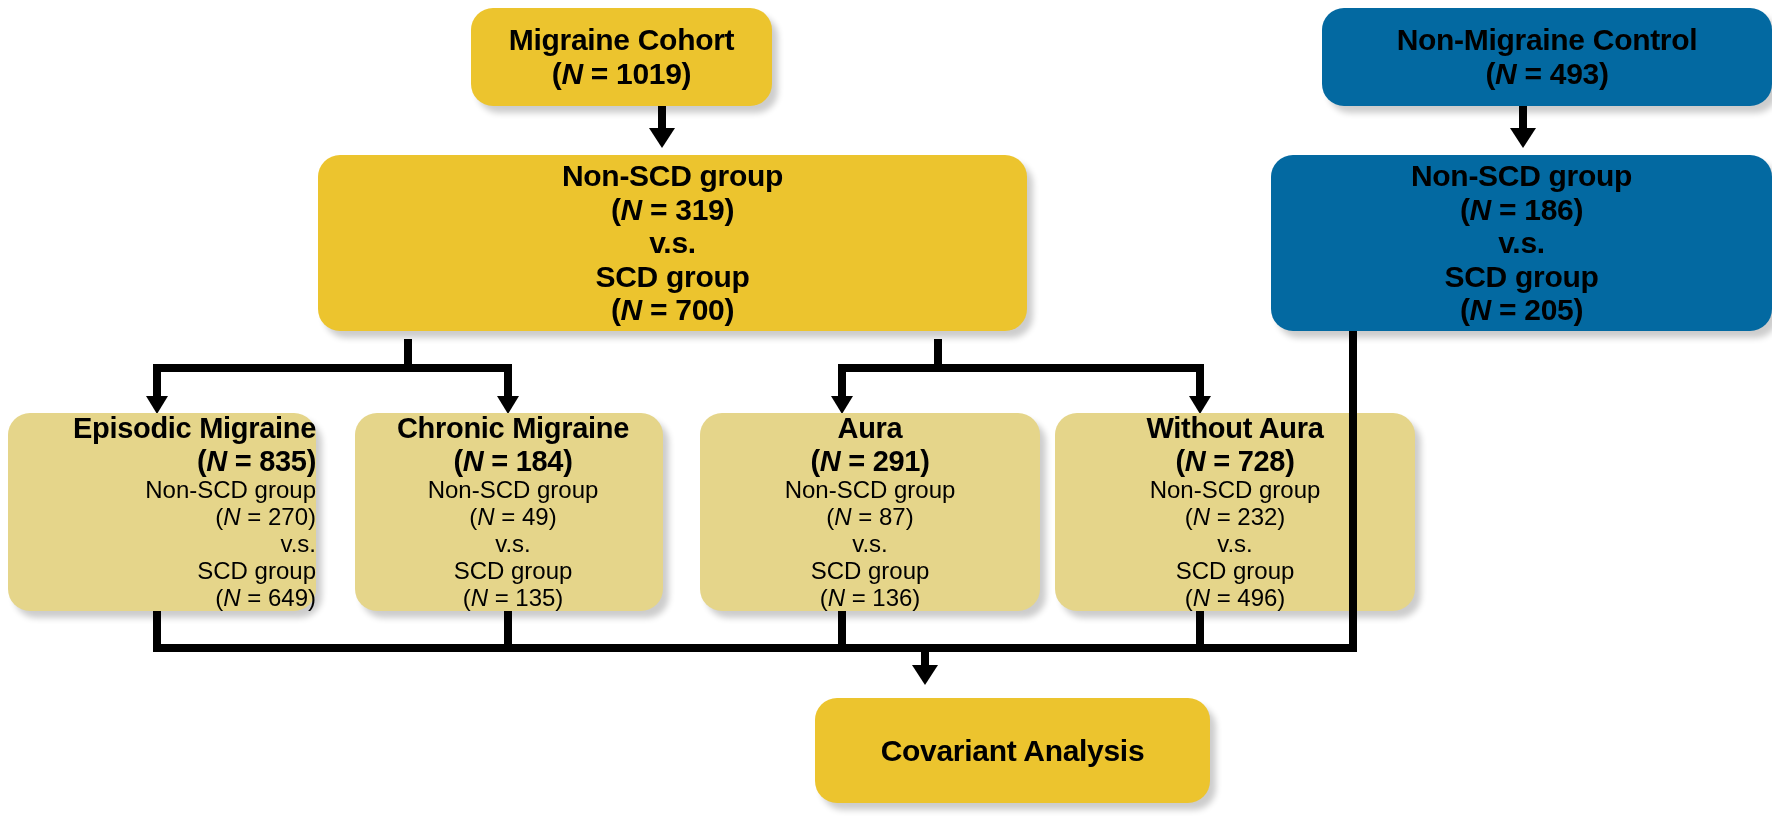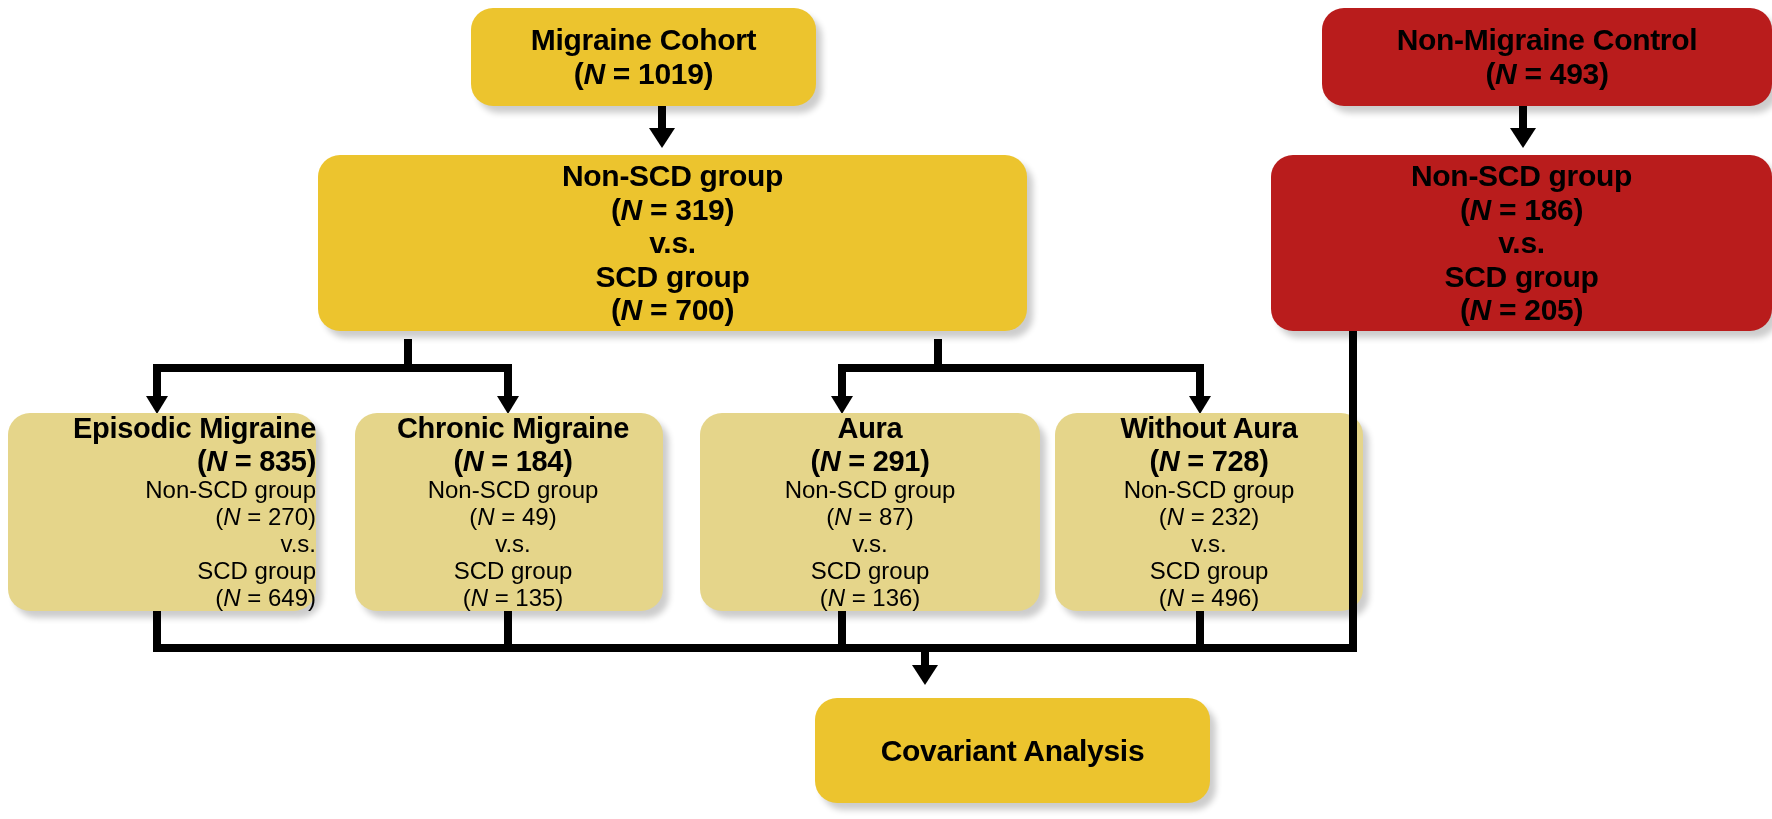--- a/index.html
+++ b/index.html
@@ -25,21 +25,21 @@
     display: flex;
     flex-direction: column;
     align-items: center;
     justify-content: center;
     text-align: center;
     box-shadow: 6px 7px 6px rgba(0,0,0,0.20);
     line-height: 1.12;
   }
   .node.yellow   { background: #ecc42e; }
   .node.lightyel { background: #e5d58a; }
-  .node.blue     { background: #b91c1c; }
+  .node.blue     { background: #0369a1; }
 
   .t-main {
     font-weight: bold;
     font-size: 30px;
     letter-spacing: -0.3px;
     white-space: nowrap;
   }
   .t-main.small { font-size: 29px; }
   .t-sub {
     font-weight: normal;
@@ -66,21 +66,21 @@
     border-left-width: 11px;
     border-right-width: 11px;
     border-top-width: 18px;
   }
 </style>
 </head>
 <body>
 
 <div id="canvas">
 
-  <div class="node yellow" style="left:471px; top:8px; width:345px; height:98px;">
+  <div class="node yellow" style="left:471px; top:8px; width:301px; height:98px;">
     <div class="t-main">Migraine Cohort</div>
     <div class="t-main">
       <span>(</span><span class="ital">N</span><span> = 1019)</span>
     </div>
   </div>
 
   <div class="node blue" style="left:1322px; top:8px; width:450px; height:98px;">
     <div class="t-main">Non-Migraine Control</div>
     <div class="t-main">
       <span>(</span><span class="ital">N</span><span> = 493)</span>
@@ -172,21 +172,21 @@
     <div class="t-sub">
       <span>(</span><span class="ital">N</span><span> = 87)</span>
     </div>
     <div class="t-sub">v.s.</div>
     <div class="t-sub">SCD group</div>
     <div class="t-sub">
       <span>(</span><span class="ital">N</span><span> = 136)</span>
     </div>
   </div>
 
-  <div class="node lightyel" style="left:1055px; top:413px; width:308px; height:198px;">
+  <div class="node lightyel" style="left:1055px; top:413px; width:360px; height:198px;">
     <div class="t-main small">Without Aura</div>
     <div class="t-main small">
       <span>(</span><span class="ital">N</span><span> = 728)</span>
     </div>
     <div class="t-sub">Non-SCD group</div>
     <div class="t-sub">
       <span>(</span><span class="ital">N</span><span> = 232)</span>
     </div>
     <div class="t-sub">v.s.</div>
     <div class="t-sub">SCD group</div>

